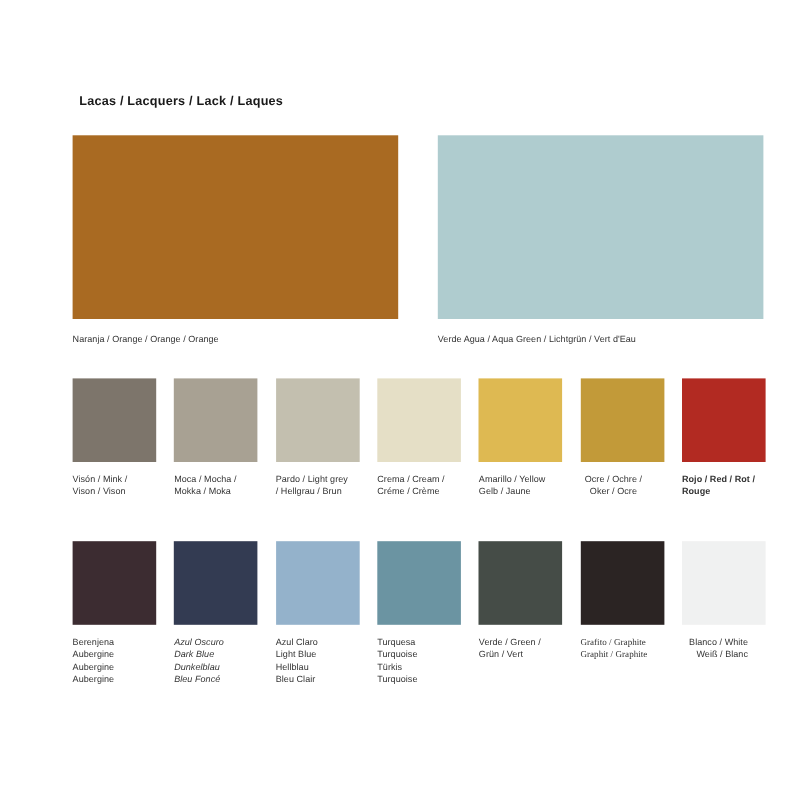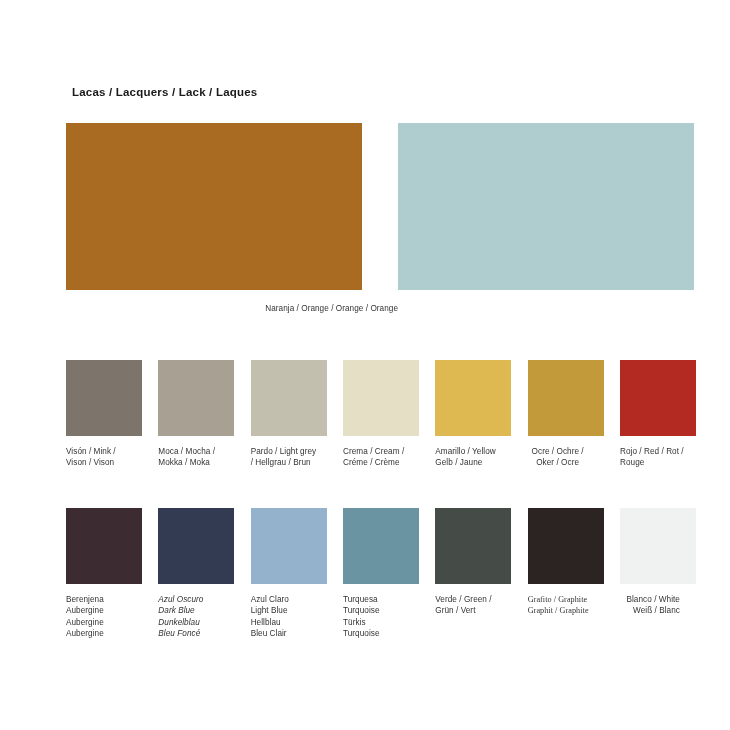--- a/index.html
+++ b/index.html
@@ -37,21 +37,20 @@
     position: absolute;
     left: 51px;
     top: 123px;
     width: 628px;
     height: 200px;
   }
   .feature-cell {
     position: absolute;
     top: 0;
     width: 332px;
-    text-align: right;
   }
   .feature-cell.c0 { left: 0px; }
   .feature-cell.c1 { left: 332px; }
   .feature-chip {
     width: 296px;
     height: 167px;
   }
   .feature-label {
     margin-top: 13px;
     font-size: 8.2px;
@@ -63,21 +62,21 @@
   
   .grid {
     position: absolute;
     left: 51px;
     width: 628px;
   }
   .grid.row-a { top: 344px; }
   .grid.row-b { top: 492px; }
   .cell {
     position: absolute;
-    top: 16px;
+    top: 0;
     width: 60px;
   }
   .chip {
     width: 76px;
     height: 76px;
   }
   .chip-label {
     margin-top: 10px;
     font-size: 8.2px;
     line-height: 11.4px;
@@ -93,20 +92,21 @@
 
   <div class="section-title">Lacas / Lacquers / Lack / Laques</div>
 
   <div class="feature-row">
       <div class="feature-cell c0">
         <div class="feature-chip" style="background: rgb(169, 106, 34);"></div>
         <div class="feature-label">Naranja / Orange / Orange / Orange</div>
       </div>
       <div class="feature-cell c1">
         <div class="feature-chip" style="background: rgb(175, 204, 207);"></div>
+        <div class="feature-label">Verde Agua / Aqua Green / Lichtgrün / Vert d'Eau</div>
       </div>
     </div>
 
   <div class="grid row-a">
       <div class="cell" style="left: 0px;">
         <div class="chip" style="background: rgb(125, 117, 107);"></div>
         <div class="chip-label">
           <span class="ln">Visón / Mink /</span>
           <span class="ln">Vison / Vison</span>
         </div>
@@ -139,21 +139,21 @@
           <span class="ln">Gelb / Jaune</span>
         </div>
       </div>
       <div class="cell" style="left: 461.65px; text-align: center;">
         <div class="chip" style="background: rgb(194, 154, 57);"></div>
         <div class="chip-label">
           <span class="ln">Ocre / Ochre /</span>
           <span class="ln">Oker / Ocre</span>
         </div>
       </div>
-      <div class="cell" style="left: 553.98px;">
+      <div class="cell" style="left: 553.98px; font-weight: bold;">
         <div class="chip" style="background: rgb(178, 42, 34);"></div>
         <div class="chip-label">
           <span class="ln">Rojo / Red / Rot /</span>
           <span class="ln">Rouge</span>
         </div>
       </div>
     </div>
   <div class="grid row-b">
       <div class="cell" style="left: 0px;">
         <div class="chip" style="background: rgb(60, 44, 49);"></div>

